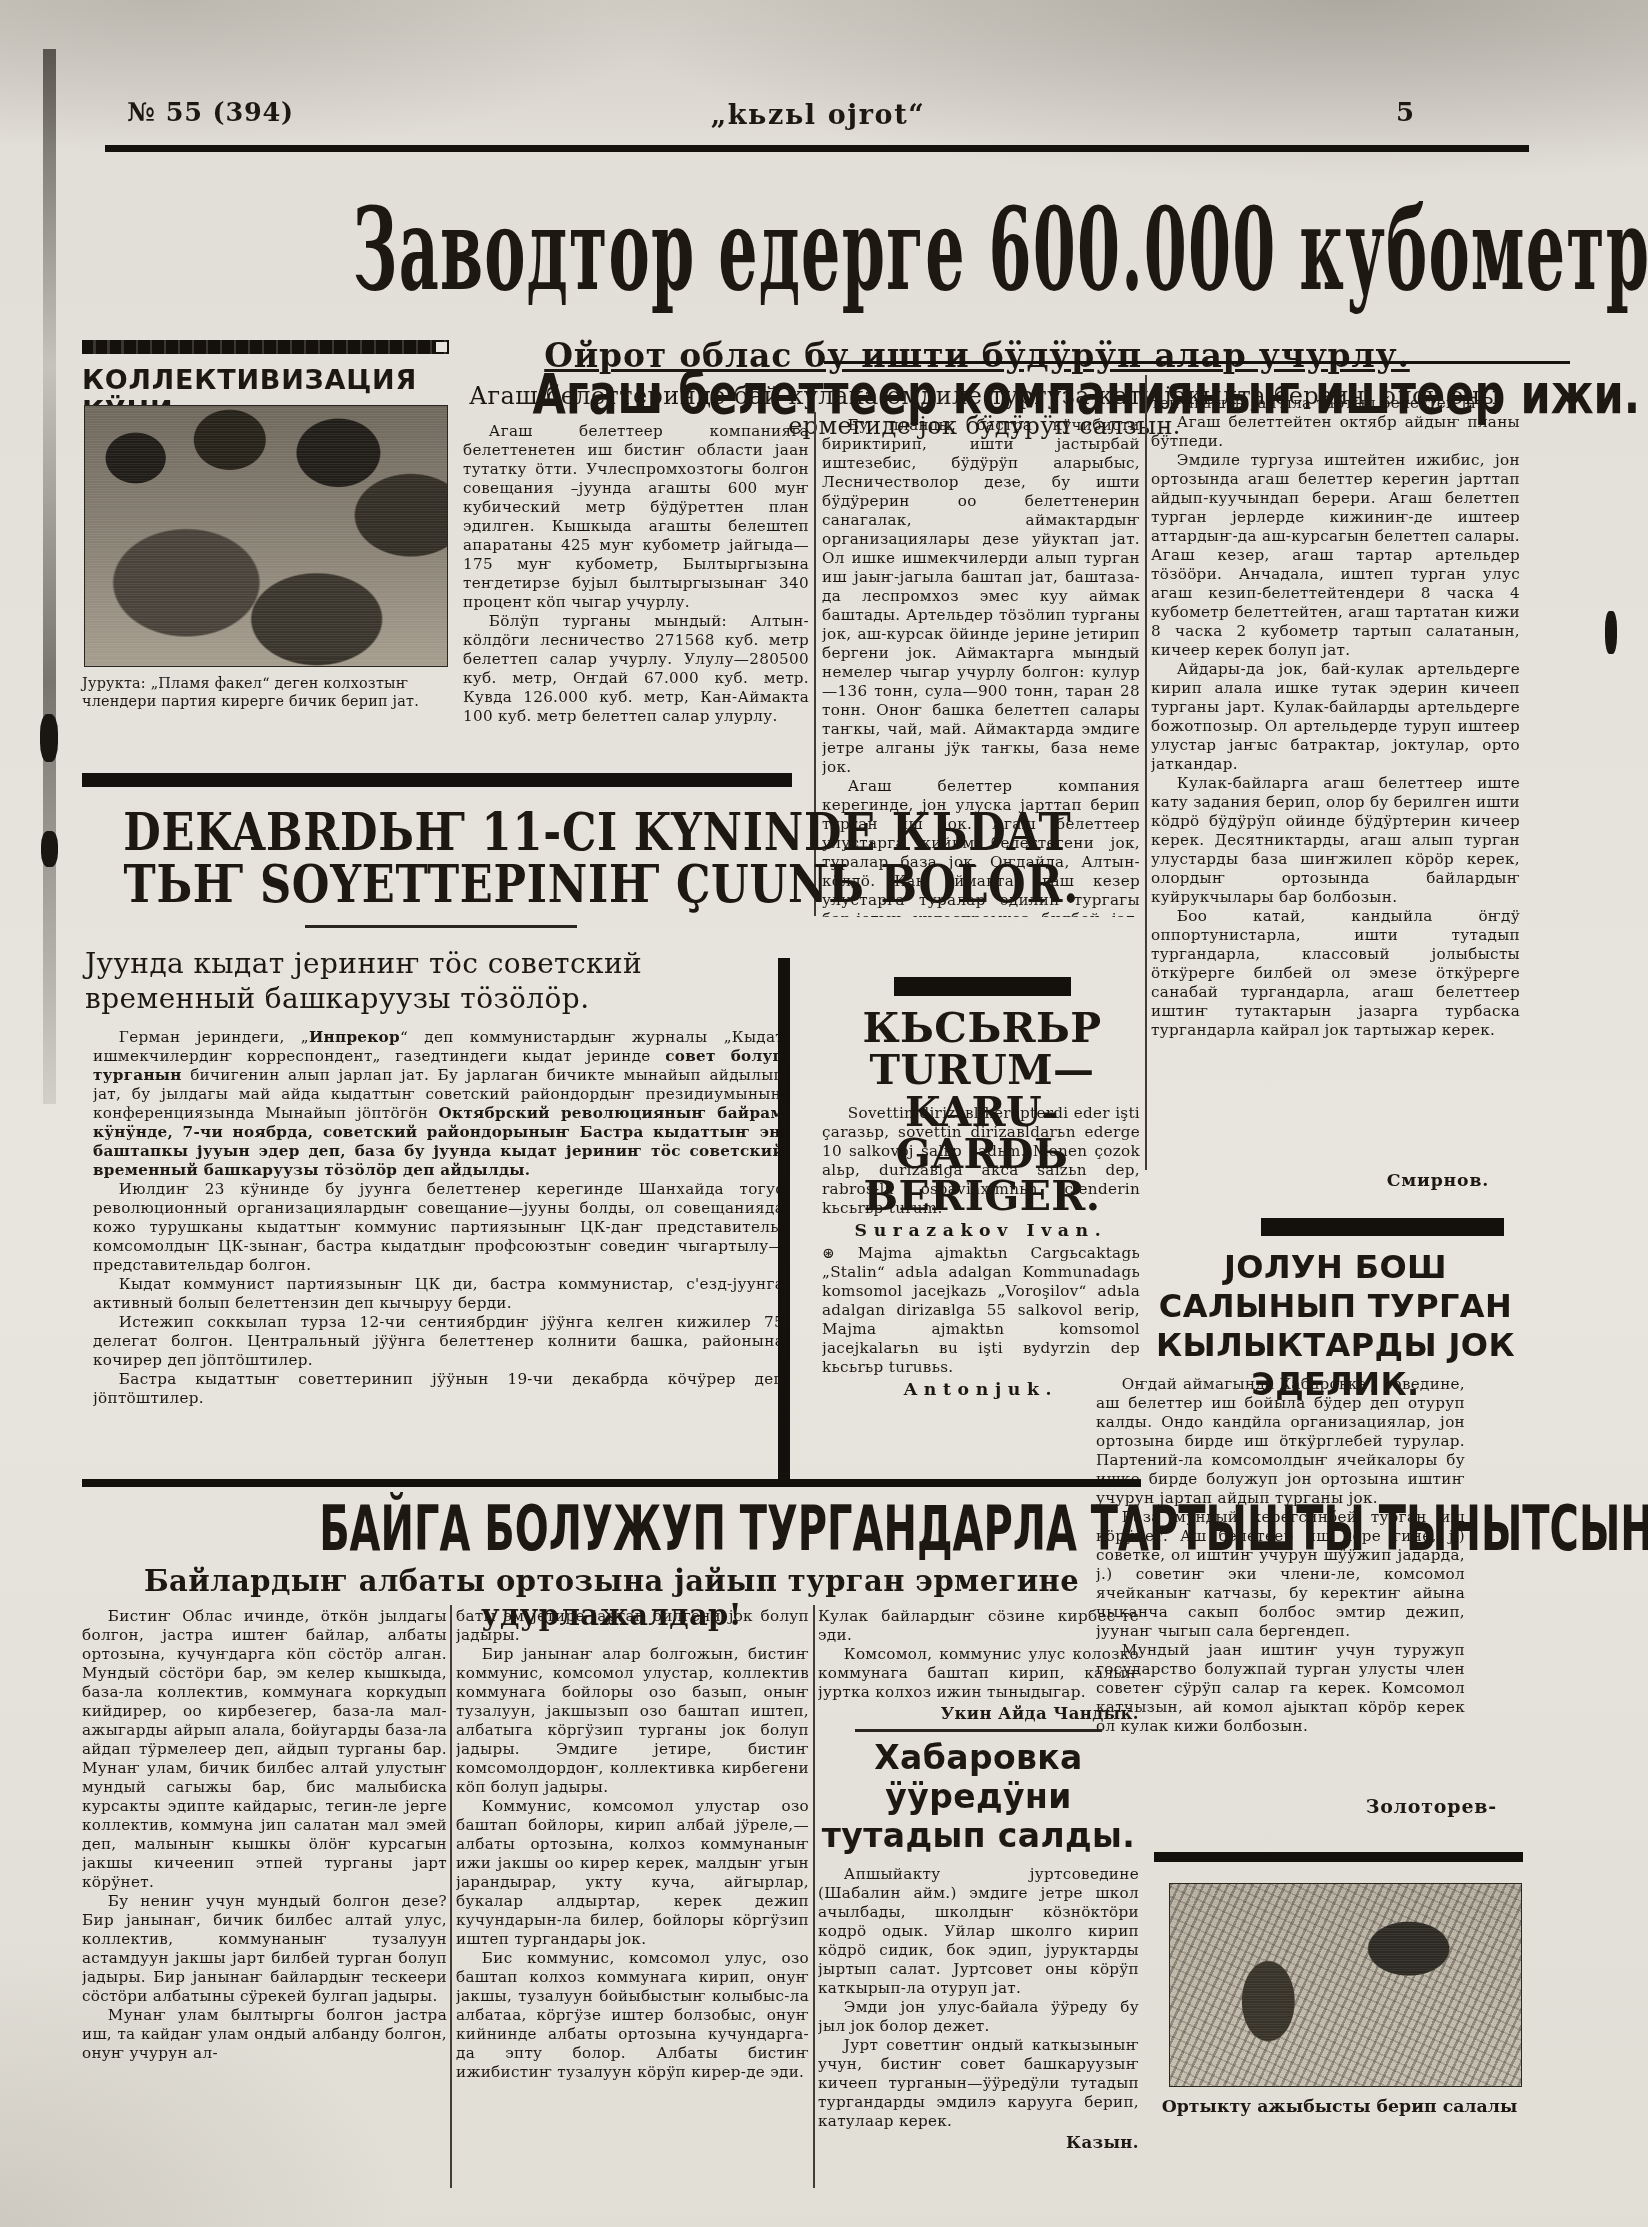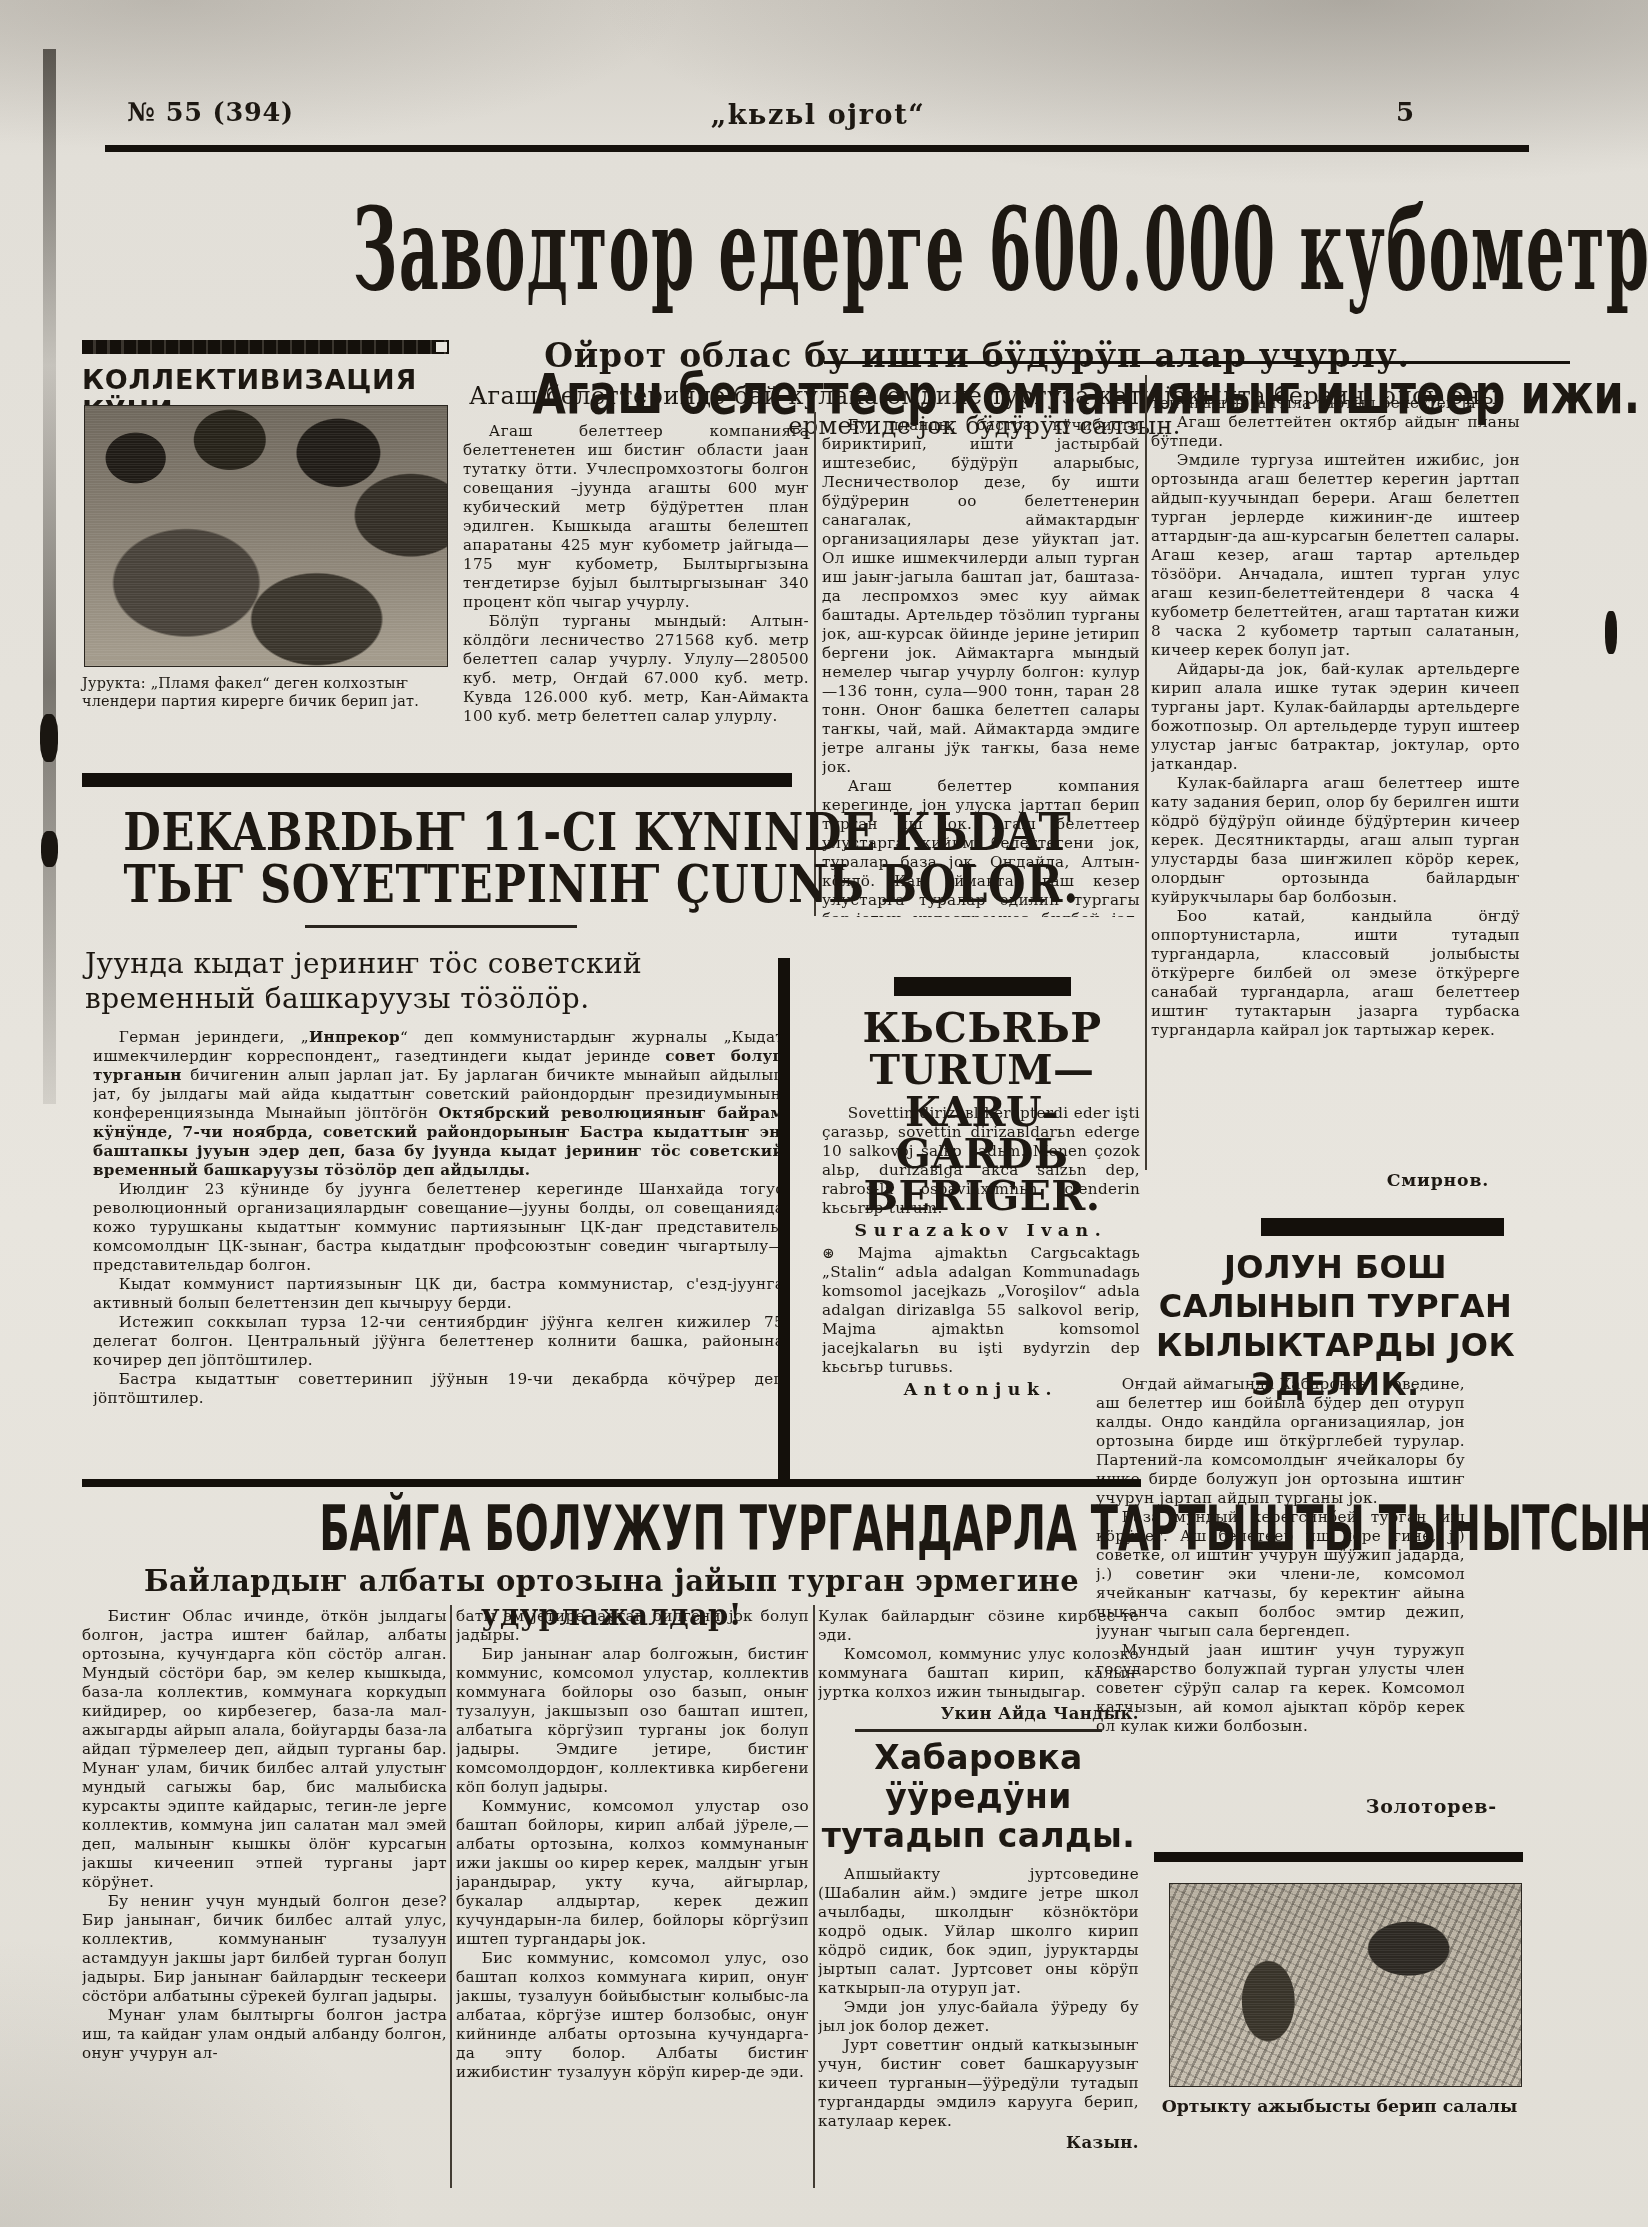--- a/index.html
+++ b/index.html
@@ -14,21 +14,21 @@
   
   .hdr-row{left:107px;top:97px;width:1422px;height:38px;}
   .hdr-issue{position:absolute;left:20.6px;top:0;font-size:25.5px;font-weight:bold;letter-spacing:0.8px;}
   .hdr-mast{position:absolute;left:0;top:1.6px;width:100%;text-align:center;font-size:27px;font-weight:bold;letter-spacing:1.6px;}
   .hdr-page{position:absolute;right:115px;top:0;font-size:26px;font-weight:bold;}
   .hdr-rule{left:105px;top:145px;width:1424px;height:7.4px;background:#15110c;}
   
   .lead-hl{left:0;top:175px;width:1648px;height:148px;line-height:148px;text-align:center;white-space:nowrap;}
   .lead-hl span{display:inline-block;font-size:86px;font-weight:bold;letter-spacing:1.6px;
                 transform:scale(.72,1.32);transform-origin:center;}
-  .lead-deck{left:429px;top:336px;width:1096px;text-align:center;font-size:33px;font-weight:bold;letter-spacing:0.8px;}
+  .lead-deck{left:429px;top:336px;width:1096px;text-align:center;font-size:33px;font-weight:bold;letter-spacing:0.8px;text-decoration:underline;}
   .lead-subdeck{left:461px;top:381px;width:1047px;text-align:center;font-size:24px;letter-spacing:0.4px;line-height:30px;}
   
   .strip{left:82px;top:340px;width:367px;height:14px;background:
          repeating-linear-gradient(90deg,#14100b 0 11.5px,#3a352e 11.5px 14px);}
   .strip-notch{position:absolute;right:2.5px;top:1.6px;width:10.7px;height:10.7px;background:#e7e4dd;}
   .collect-title{left:82px;top:364px;width:367px;font-size:27px;font-weight:bold;
                  font-family:"DejaVu Sans","Liberation Sans",sans-serif;letter-spacing:0.8px;}
   .photo1{left:84px;top:405px;width:364px;height:262px;border:1.6px solid #2a2620;box-sizing:border-box;
       background:
        radial-gradient(ellipse 51px 43px at 14% 20%, #1f1b16 0 58%, transparent 60%),

